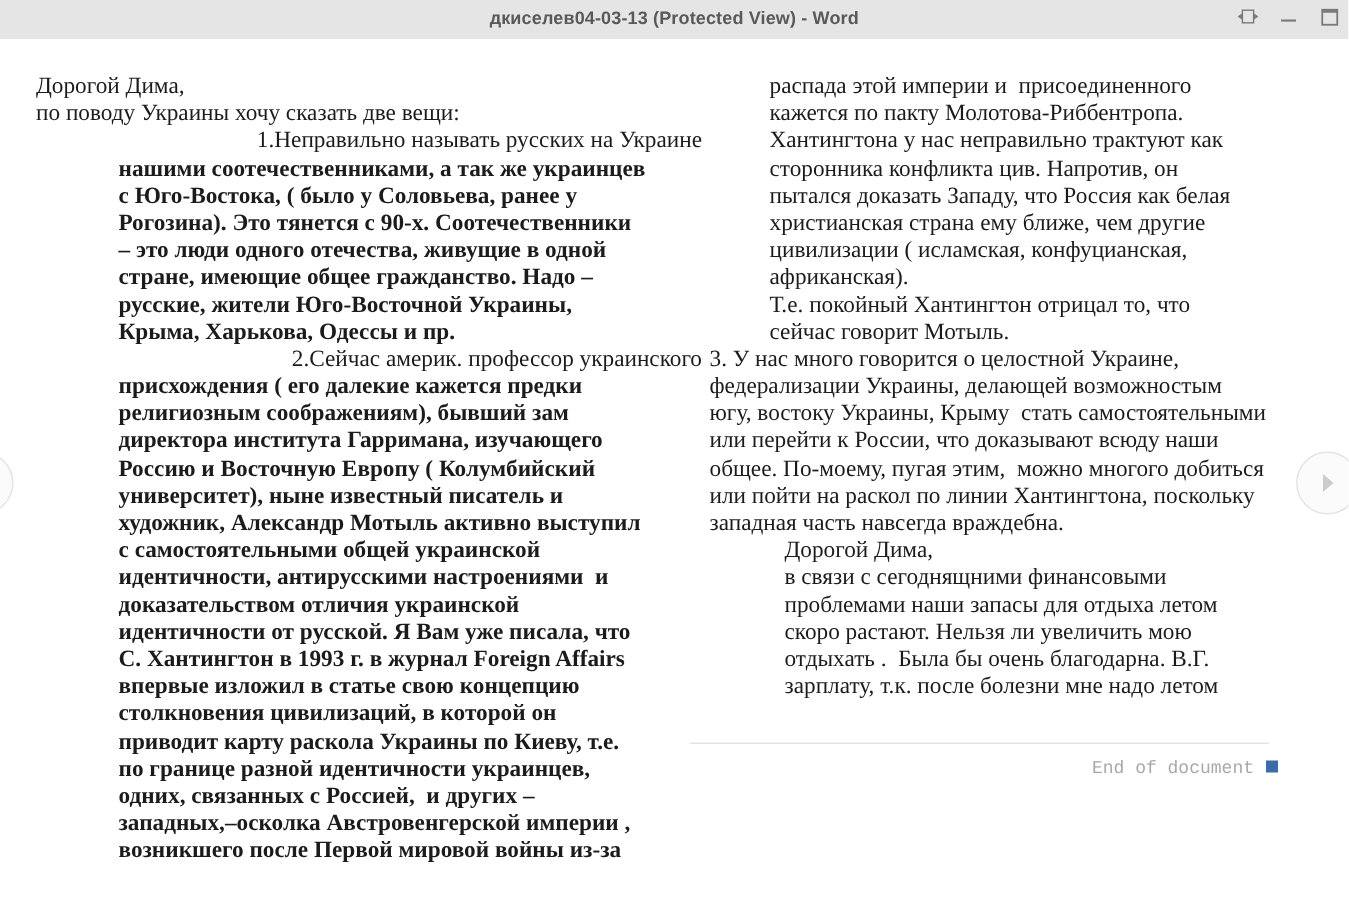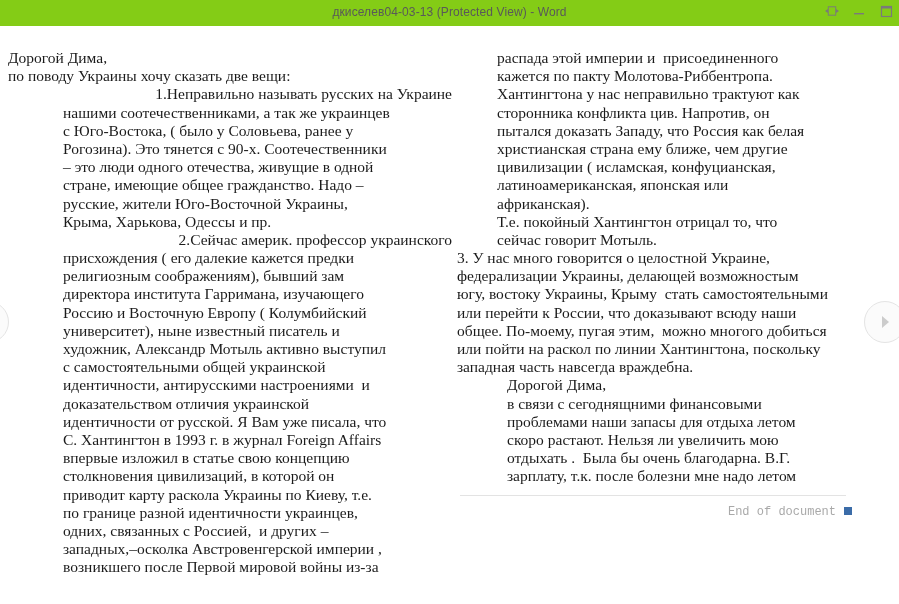--- a/index.html
+++ b/index.html
@@ -2,43 +2,43 @@
 <html><head>
 <meta charset="utf-8">
 <style>
   html,body{margin:0;padding:0;}
   body{
     width:899px;height:604px;position:relative;overflow:hidden;
     background:#ffffff;font-family:"Liberation Sans",sans-serif;
   }
   
   .titlebar{
-    position:absolute;top:0;left:0;width:899px;height:26px;background:#84cc16;
+    position:absolute;top:0;left:0;width:899px;height:26px;background:#e5e5e5;font-weight:bold;
   }
   .title{
     position:absolute;top:5px;left:0;width:100%;text-align:center;
     font-size:12px;color:#595959;letter-spacing:.1px;
   }
   .controls{position:absolute;top:3px;right:0;display:flex;align-items:center;gap:9px;padding-right:4px;}
   .ctrl-btn{
     background:none;border:none;padding:2px;margin:0;cursor:default;
     display:flex;align-items:center;justify-content:center;width:18px;height:16px;
   }
   
   .page{
     position:absolute;top:49px;
     font-family:"Liberation Serif","DejaVu Serif",serif;
-    font-size:15.5px;color:#1b1b1b;
+    font-size:15.5px;color:#1b1b1b;margin-left:16px;
   }
   #page1{left:8px;width:444px;}
   #page2{left:457px;width:420px;}
   .line{height:18.2px;line-height:18.2px;white-space:pre;}
   .line.none{padding-left:0;}
   #page1 .line.listnum{padding-left:31px;text-align:right;}
-  #page1 .line.list{padding-left:55px;}
+  #page1 .line.list{padding-left:55px;font-weight:bold;}
   #page2 .line.list{padding-left:40px;}
   #page2 .line.letter{padding-left:50px;}
   .lnum{display:inline-block;width:24px;}
   
   .endrule{
     position:absolute;left:460px;top:495px;width:386px;height:1px;
     background:#e3e3e3;
   }
   .endmark{
     position:absolute;left:460px;top:505px;width:392px;text-align:right;
@@ -116,21 +116,20 @@
       <div class="line list">возникшего после Первой мировой войны из-за</div>
     </div>
   <div class="page" id="page2">
       <div class="line list">распада этой империи и  присоединенного</div>
       <div class="line list">кажется по пакту Молотова-Риббентропа.</div>
       <div class="line list">Хантингтона у нас неправильно трактуют как</div>
       <div class="line list">сторонника конфликта цив. Напротив, он</div>
       <div class="line list">пытался доказать Западу, что Россия как белая</div>
       <div class="line list">христианская страна ему ближе, чем другие</div>
       <div class="line list">цивилизации ( исламская, конфуцианская,</div>
-      <div class="line list">латиноамериканская, японская или</div>
       <div class="line list">африканская).</div>
       <div class="line list">Т.е. покойный Хантингтон отрицал то, что</div>
       <div class="line list">сейчас говорит Мотыль.</div>
       <div class="line none">3. У нас много говорится о целостной Украине,</div>
       <div class="line none">федерализации Украины, делающей возможностым</div>
       <div class="line none">югу, востоку Украины, Крыму  стать самостоятельными</div>
       <div class="line none">или перейти к России, что доказывают всюду наши</div>
       <div class="line none">общее. По-моему, пугая этим,  можно многого добиться</div>
       <div class="line none">или пойти на раскол по линии Хантингтона, поскольку</div>
       <div class="line none">западная часть навсегда враждебна.</div>

